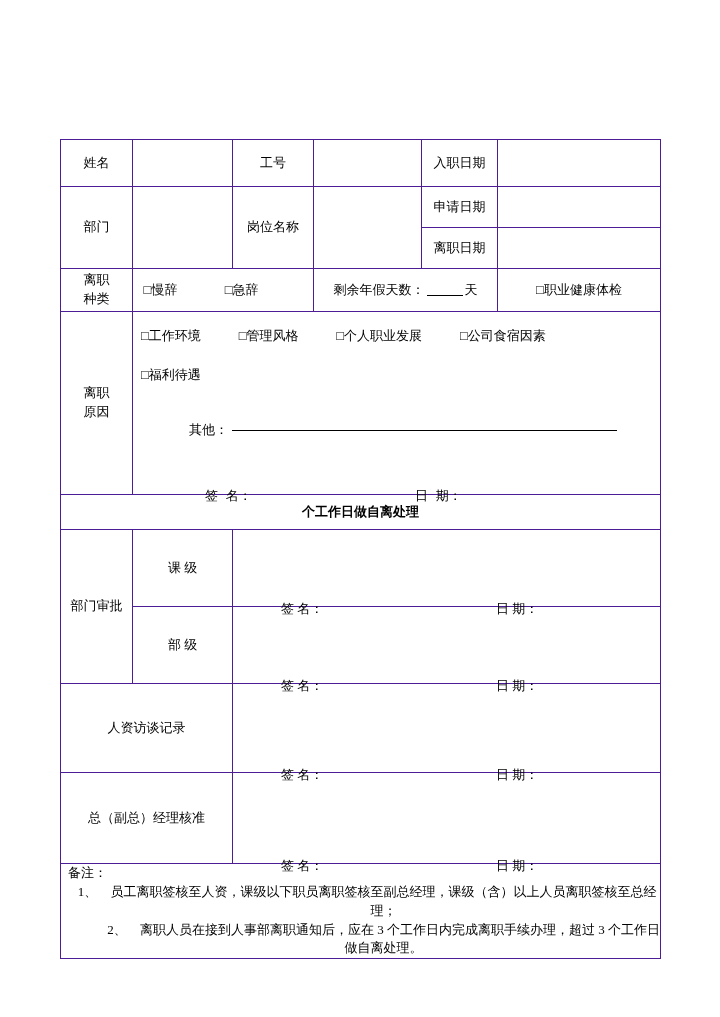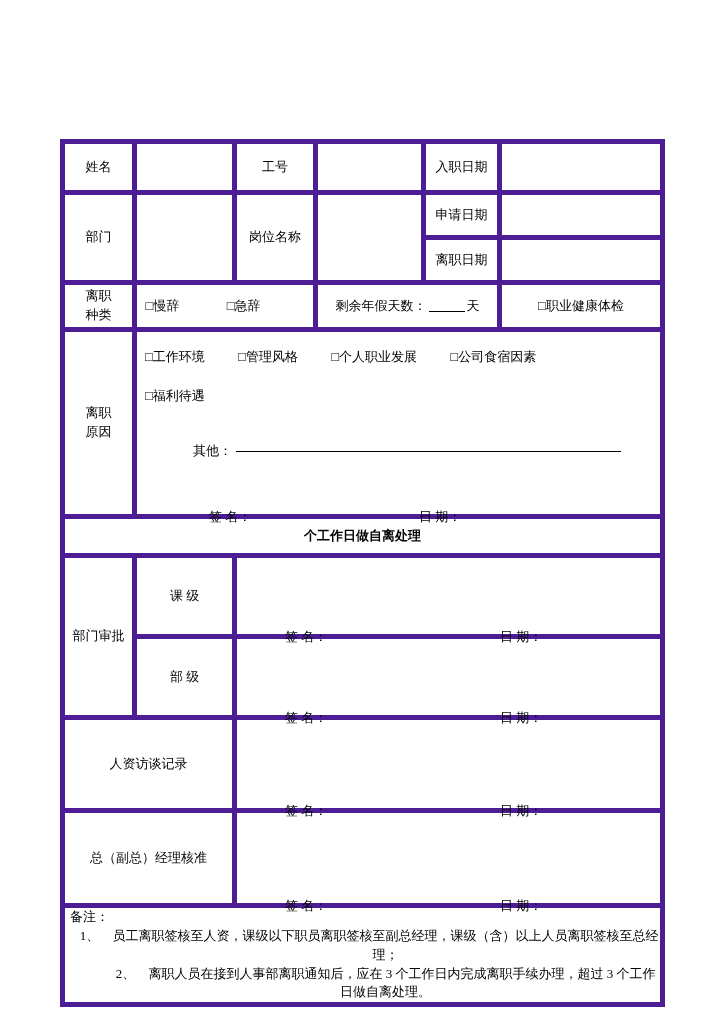--- a/index.html
+++ b/index.html
@@ -35,21 +35,21 @@
   table.form {
     position: absolute;
     left: 60px;
     top: 139px;
     width: 600px;
     border-collapse: collapse;
     table-layout: fixed;
     font-size: 13px;
   }
   table.form td {
-    border: 5px solid #4c1d95;
+    border: 1px solid #4c1d95;
     padding: 0;
     vertical-align: middle;
     text-align: center;
     font-size: 13px;
     line-height: 1.45;
   }
   .cell-label {
     text-align: center;
   }
   .cell-blank {
@@ -81,20 +81,21 @@
     vertical-align: -2px;
     margin: 0 2px;
   }
   
   .reason-body {
     position: relative;
     text-align: left;
     vertical-align: top;
     height: 182px;
     padding: 0;
+    font-family: Liberation Mono, monospace;
   }
   .reason-inner {
     position: relative;
     height: 182px;
   }
   .chk-row-1 {
     position: absolute;
     left: 8px;
     top: 16px;
     white-space: nowrap;

